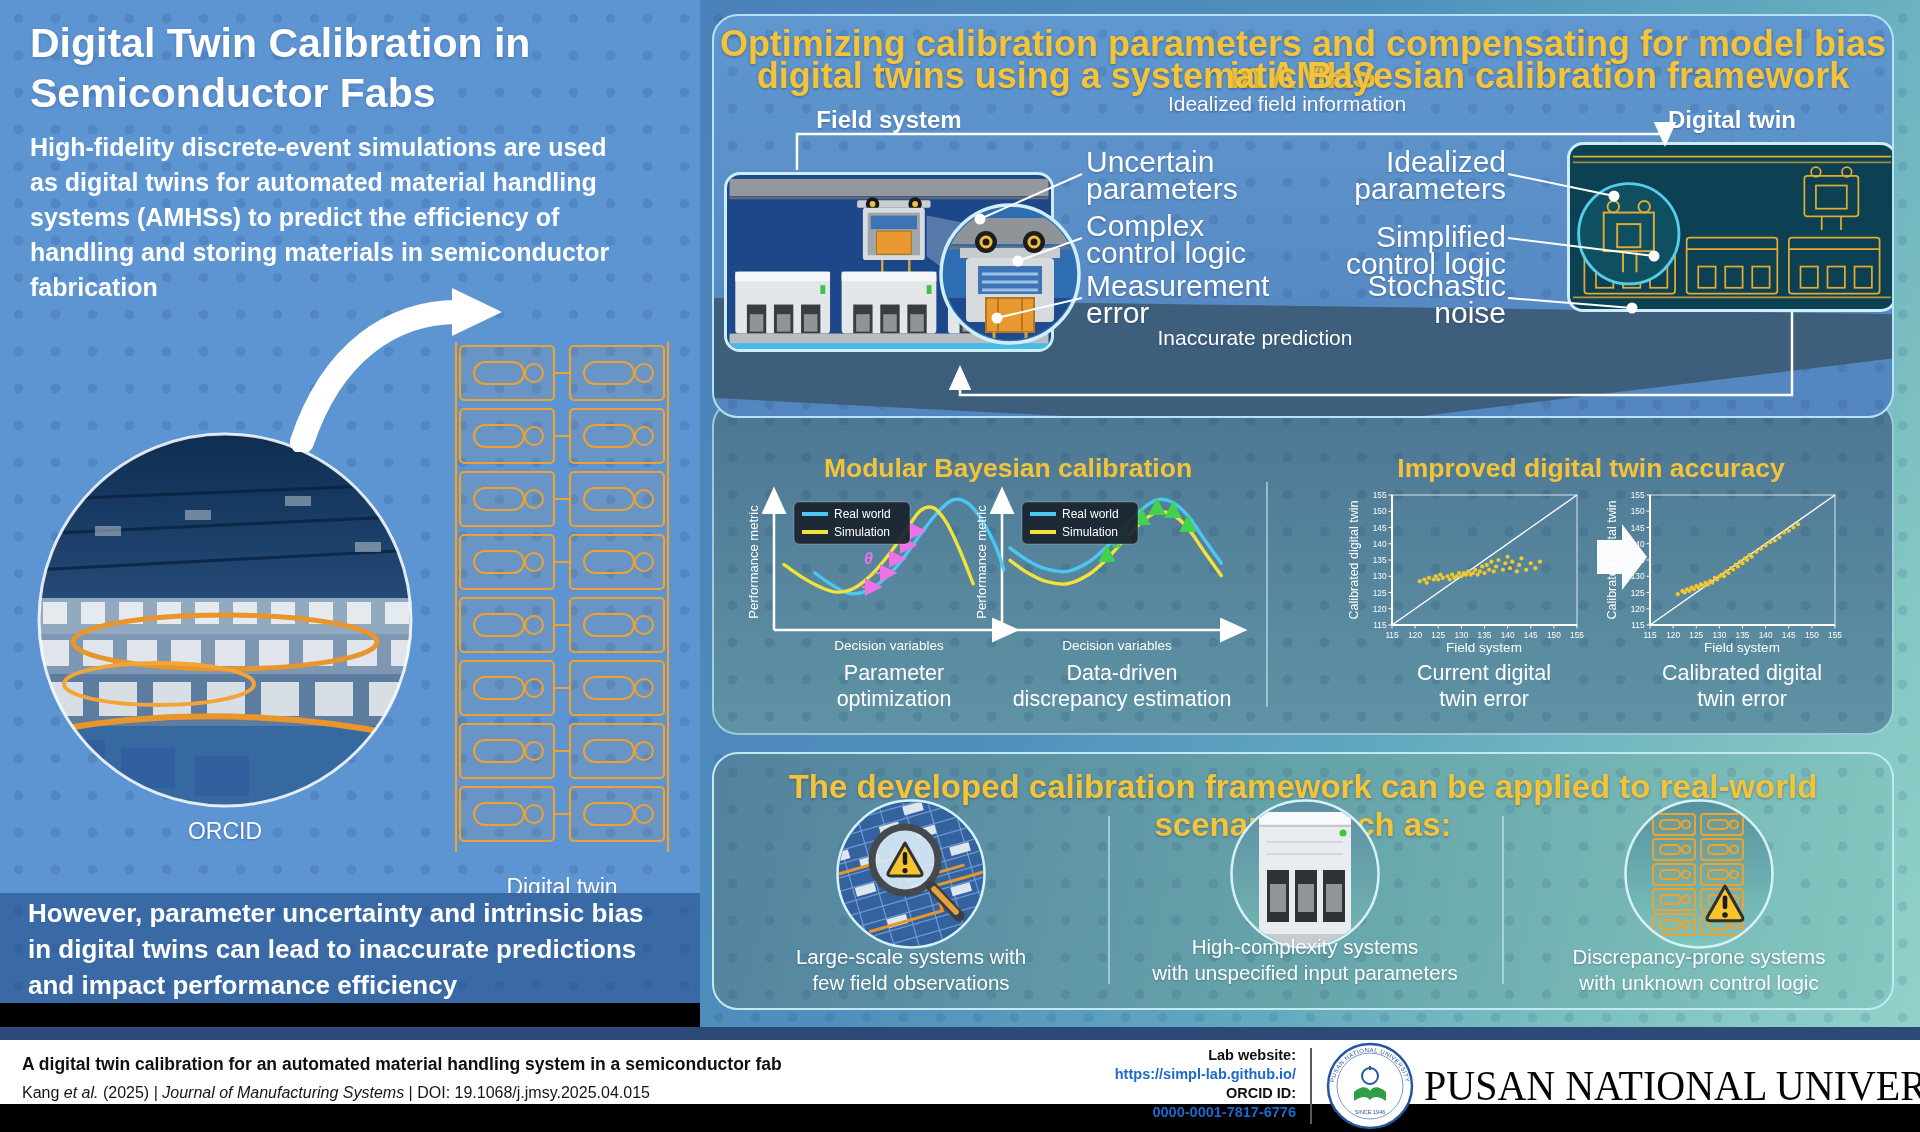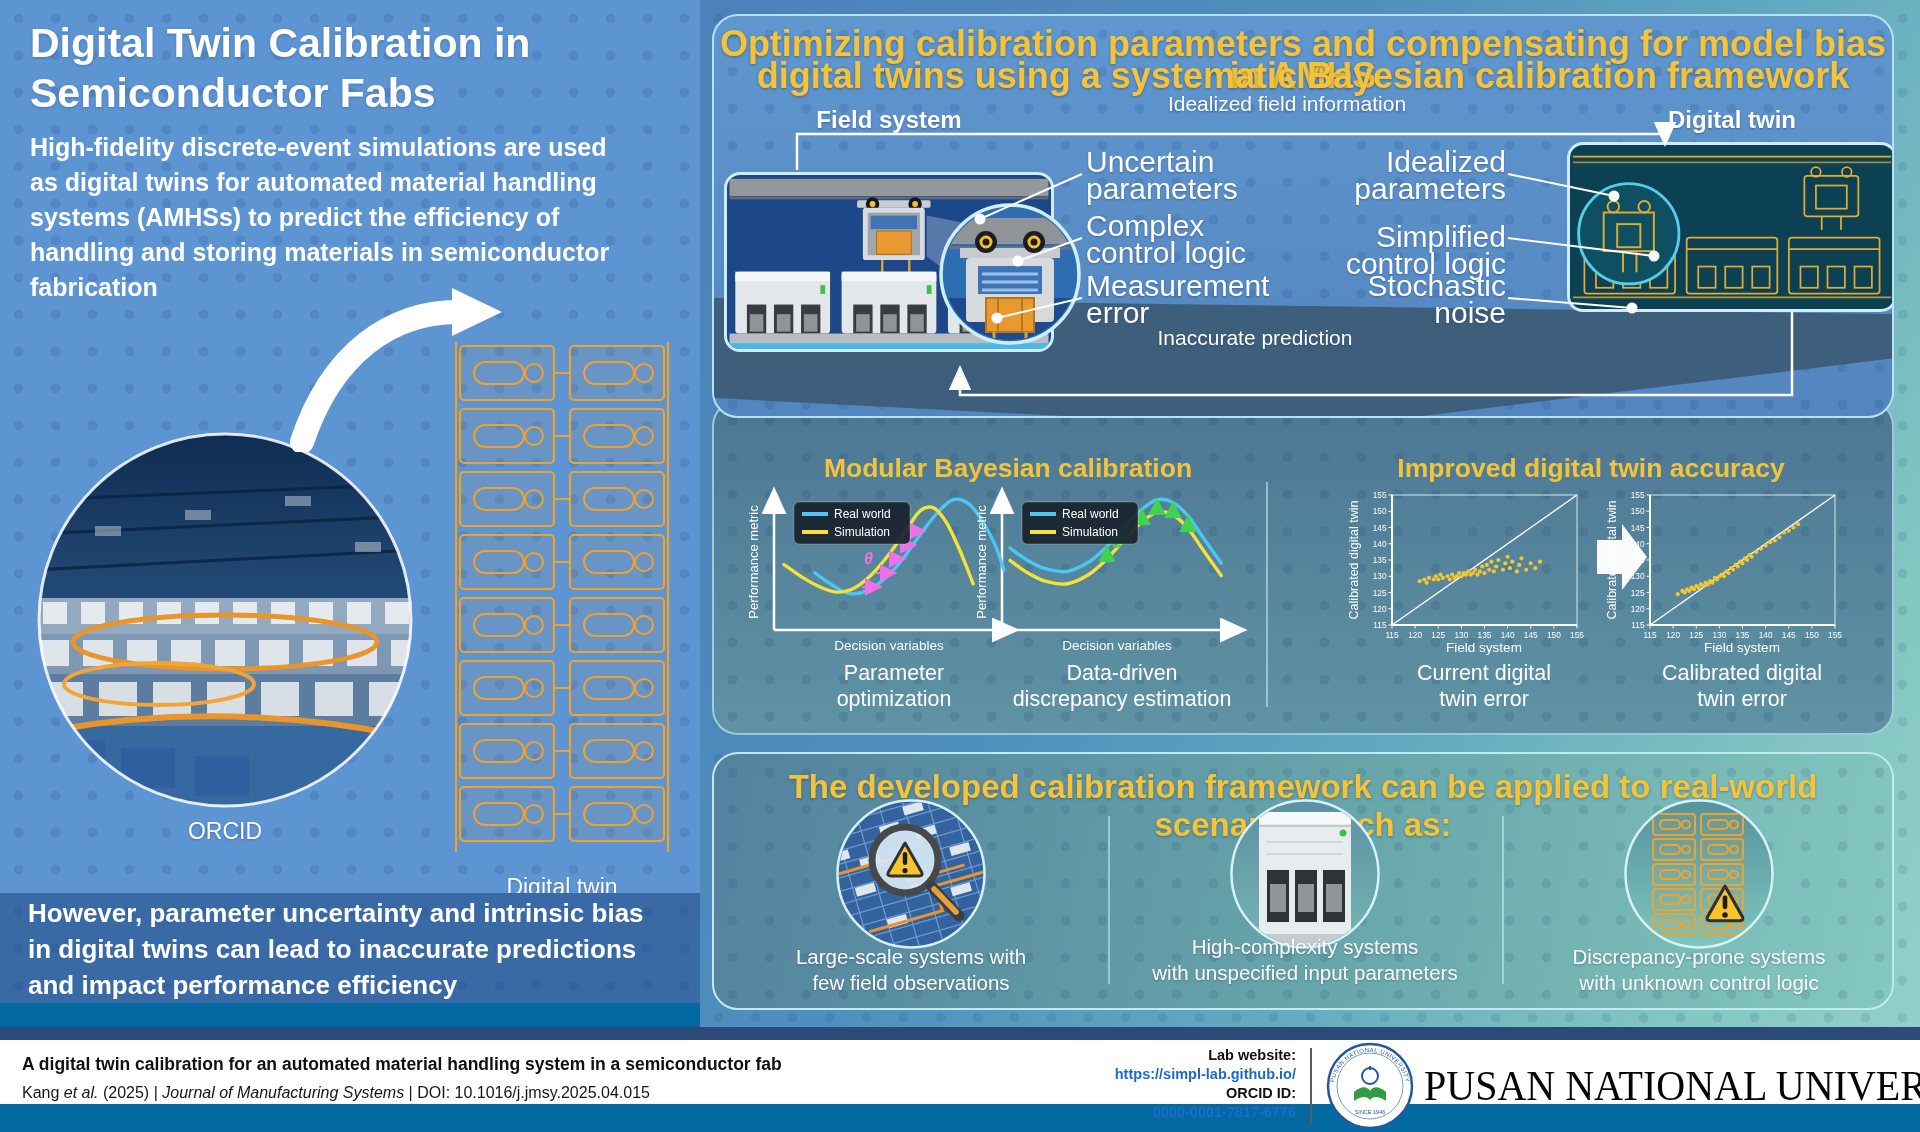--- a/index.html
+++ b/index.html
@@ -1,18 +1,18 @@
 <!DOCTYPE html>
 <html><head>
 <meta charset="utf-8">
 <style>
   *{margin:0;padding:0;box-sizing:border-box}
   html,body{background:#2a2a2a}
   #poster{position:relative;width:1920px;height:1132px;overflow:hidden;
-          font-family:"Liberation Sans",sans-serif;background:#0369a1;color:#fff}
+          font-family:"Liberation Sans",sans-serif;background:#000000;color:#fff}
   .abs{position:absolute}
   .dotted{background-image:radial-gradient(rgba(23,62,125,.16) 4.6px, rgba(23,62,125,0) 5.2px);
           background-size:37px 37px}
   .bg-right{left:700px;top:0;width:1220px;height:1027px;
       background-image:radial-gradient(rgba(18,60,110,.12) 4.6px, rgba(18,60,110,0) 5.2px),
         linear-gradient(118deg,#4b82ba 4%,#4f8fbd 38%,#63a9bf 62%,#83c6c2 86%,#92d1c9 100%);
       background-size:37px 37px,100% 100%}
   .left-col{left:0;top:0;width:700px;height:917px;background-color:#5d94d2}
   .left-dark{left:0;top:893px;width:700px;height:110px;background-color:#3a6aa6;
              padding:2px 28px 0 28px;font-size:26px;font-weight:bold;line-height:36px}
@@ -827,21 +827,21 @@
       </div>
     <div class="abs scen-cap" style="left:795px;top:190px;width:380px">
       <div>Discrepancy-prone systems</div>
         <div>with unknown control logic</div>
       </div>
   </div>
 
   <div class="abs navy-bar"></div>
   <div class="abs footer">
     <div class="abs f-title">A digital twin calibration for an automated material handling system in a semiconductor fab</div>
-    <div class="abs f-cite"><span>Kang </span><span style="font-style:italic">et al.</span><span> (2025) | </span><span style="font-style:italic">Journal of Manufacturing Systems</span><span> | DOI: 10.1016/j.jmsy.2025.04.015</span></div>
+    <div class="abs f-cite"><span>Kang </span><span style="font-style:italic">et al.</span><span> (2025) | </span><span style="font-style:italic">Journal of Manufacturing Systems</span><span> | DOI: 19.1068/j.jmsy.2025.04.015</span></div>
     <div class="abs f-links">
       <div>Lab website:</div>
       <div><a href="#" class="blue-link">https://simpl-lab.github.io/</a></div>
       <div style="">ORCID ID:</div>
       <div><a href="#" class="blue-link">0000-0001-7817-6776</a></div>
     </div>
     <div class="abs f-divider"></div>
     <div class="abs" style="left:1326px;top:2px;width:88px;height:88px">
       <svg width="88" height="88" viewBox="0 0 88 88">
         <circle cx="44" cy="44" r="42" fill="#fff" stroke="#2457a0" stroke-width="2.5"></circle>

